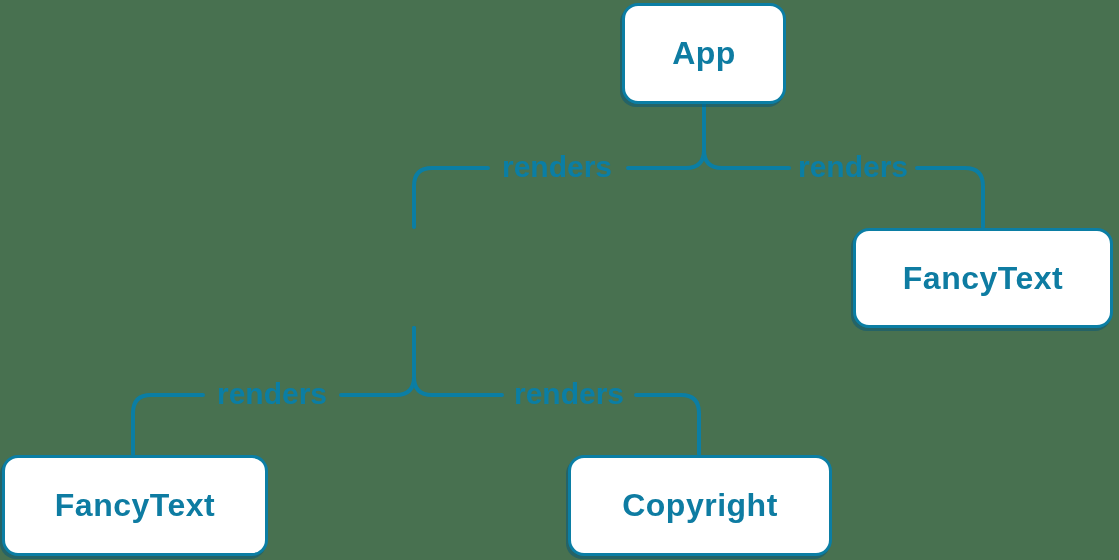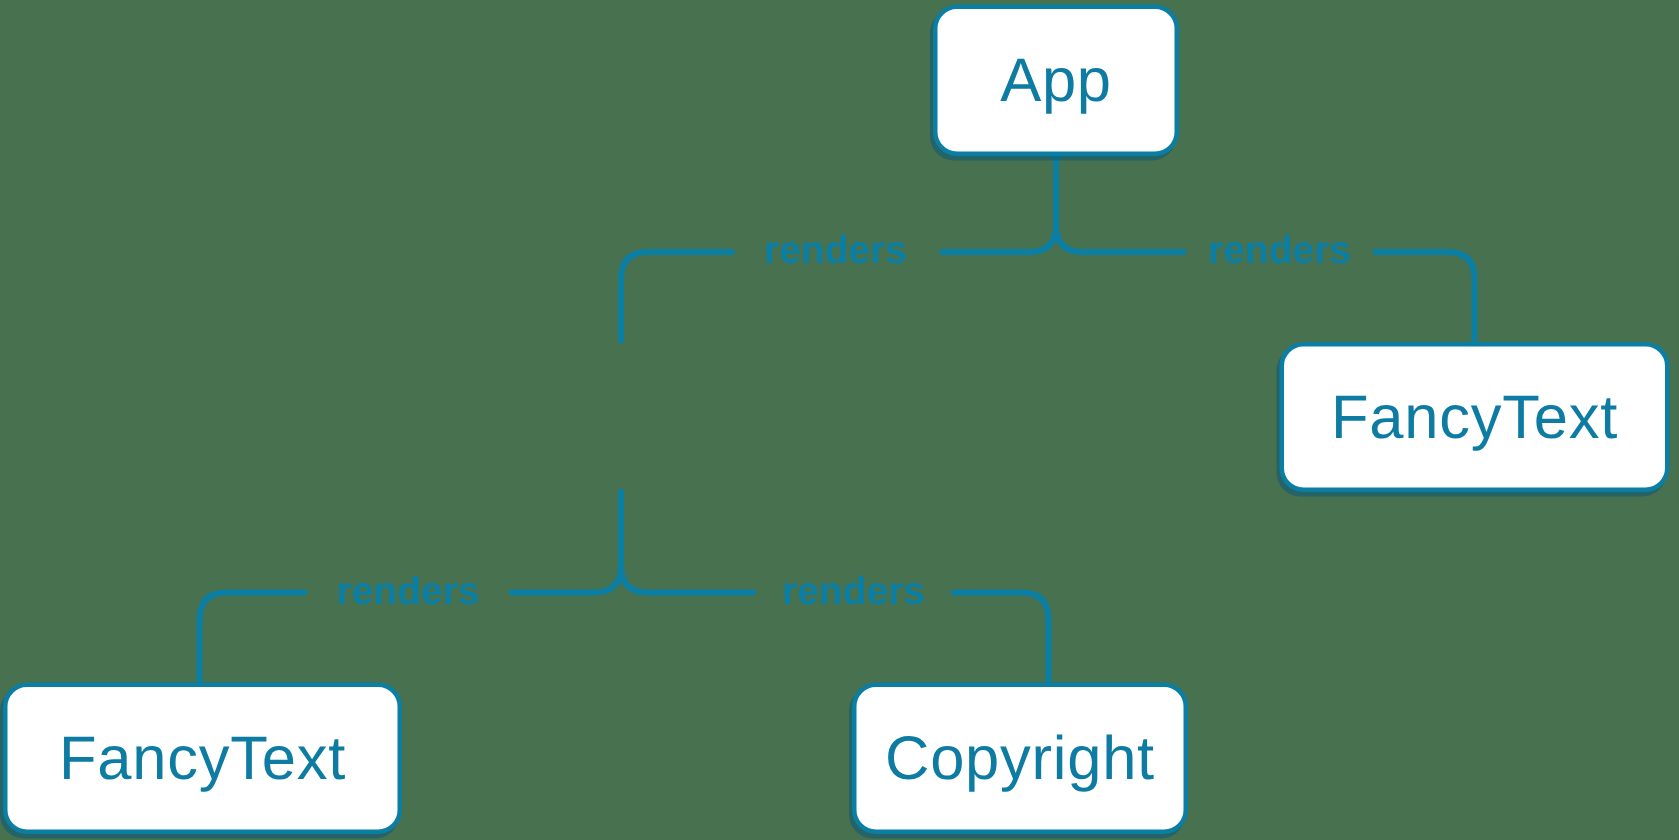--- a/index.html
+++ b/index.html
@@ -28,30 +28,30 @@
     background: #ffffff;
     border: 3px solid #0b7ea4;
     border-radius: 16px;
     box-shadow: -2px 3px 0 rgba(10, 88, 120, 0.55);
     display: flex;
     align-items: center;
     justify-content: center;
   }
   .node-label {
     color: #0e7ca2;
-    font-size: 41px;
-    font-weight: 400;
+    font-size: 32px;
+    font-weight: 700;
     letter-spacing: 0.5px;
     white-space: nowrap;
   }
   .edge-label {
     position: absolute;
     transform: translate(-50%, -50%);
     color: #0b7ea4;
-    font-size: 26px;
+    font-size: 30px;
     font-weight: 700;
     white-space: nowrap;
   }
 </style>
 </head>
 <body>
 
 <div class="canvas">
 
   <svg class="edges" viewBox="0 0 1119 560">
@@ -69,21 +69,21 @@
 
 
   <div class="node" style="left:853px; top:228px; width:260px; height:100px;">
     <span class="node-label">FancyText</span>
   </div>
 
   <div class="node" style="left:2px; top:455px; width:266px; height:101px;">
     <span class="node-label">FancyText</span>
   </div>
 
-  <div class="node" style="left:568px; top:455px; width:224px; height:101px;">
+  <div class="node" style="left:568px; top:455px; width:264px; height:101px;">
     <span class="node-label">Copyright</span>
   </div>
 
   <div class="edge-label" style="left:557px; top:167px;">renders</div>
 
   <div class="edge-label" style="left:853px; top:167px;">renders</div>
 
   <div class="edge-label" style="left:272px; top:394px;">renders</div>
 
   <div class="edge-label" style="left:569px; top:394px;">renders</div>

